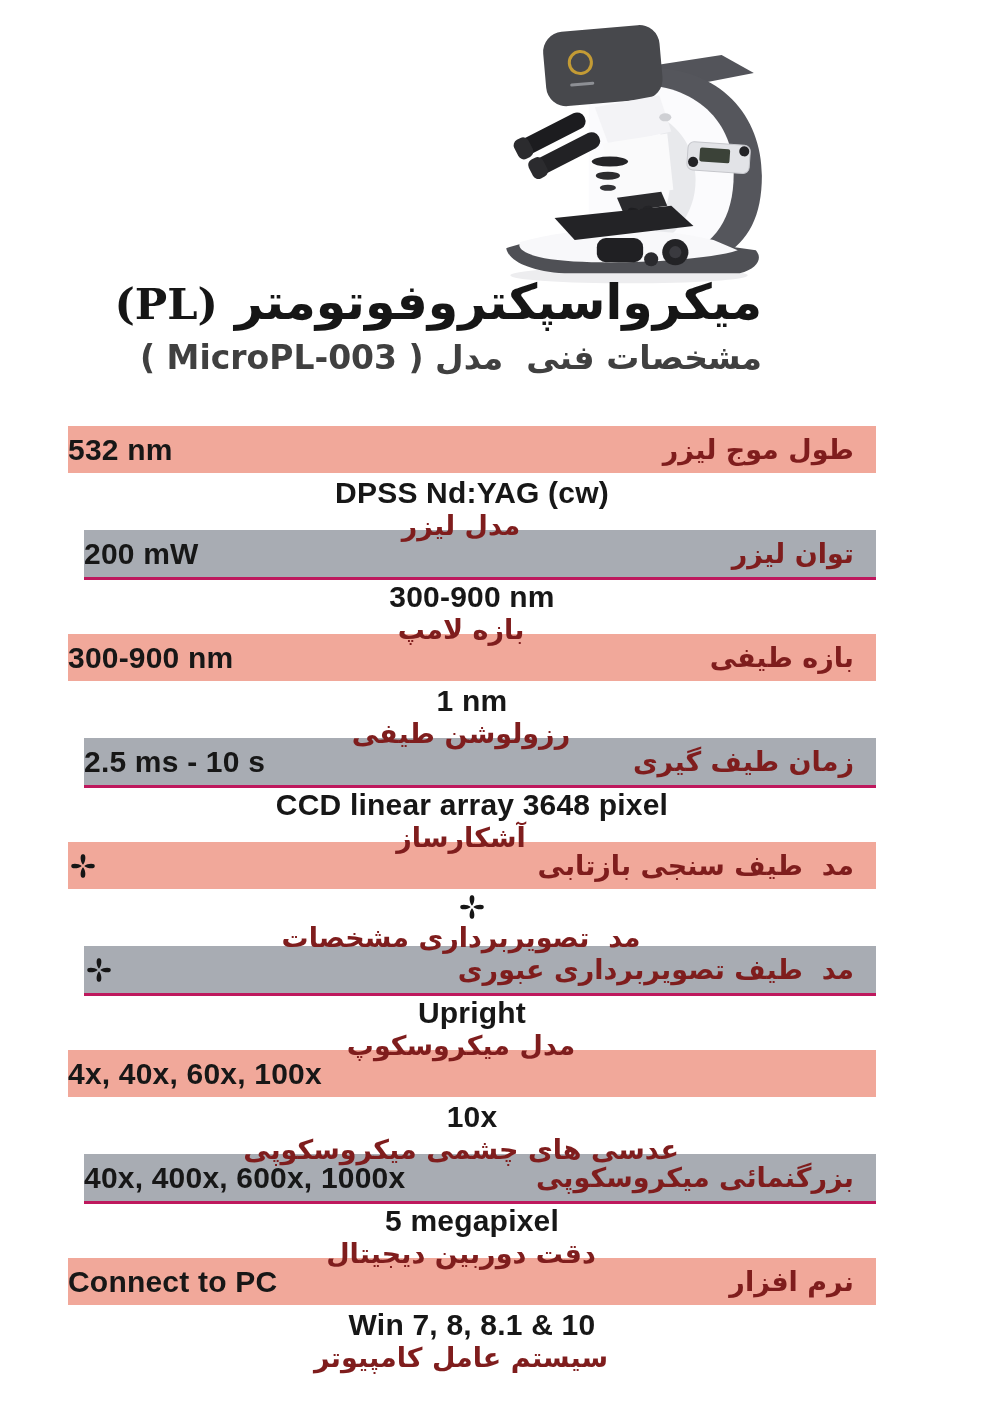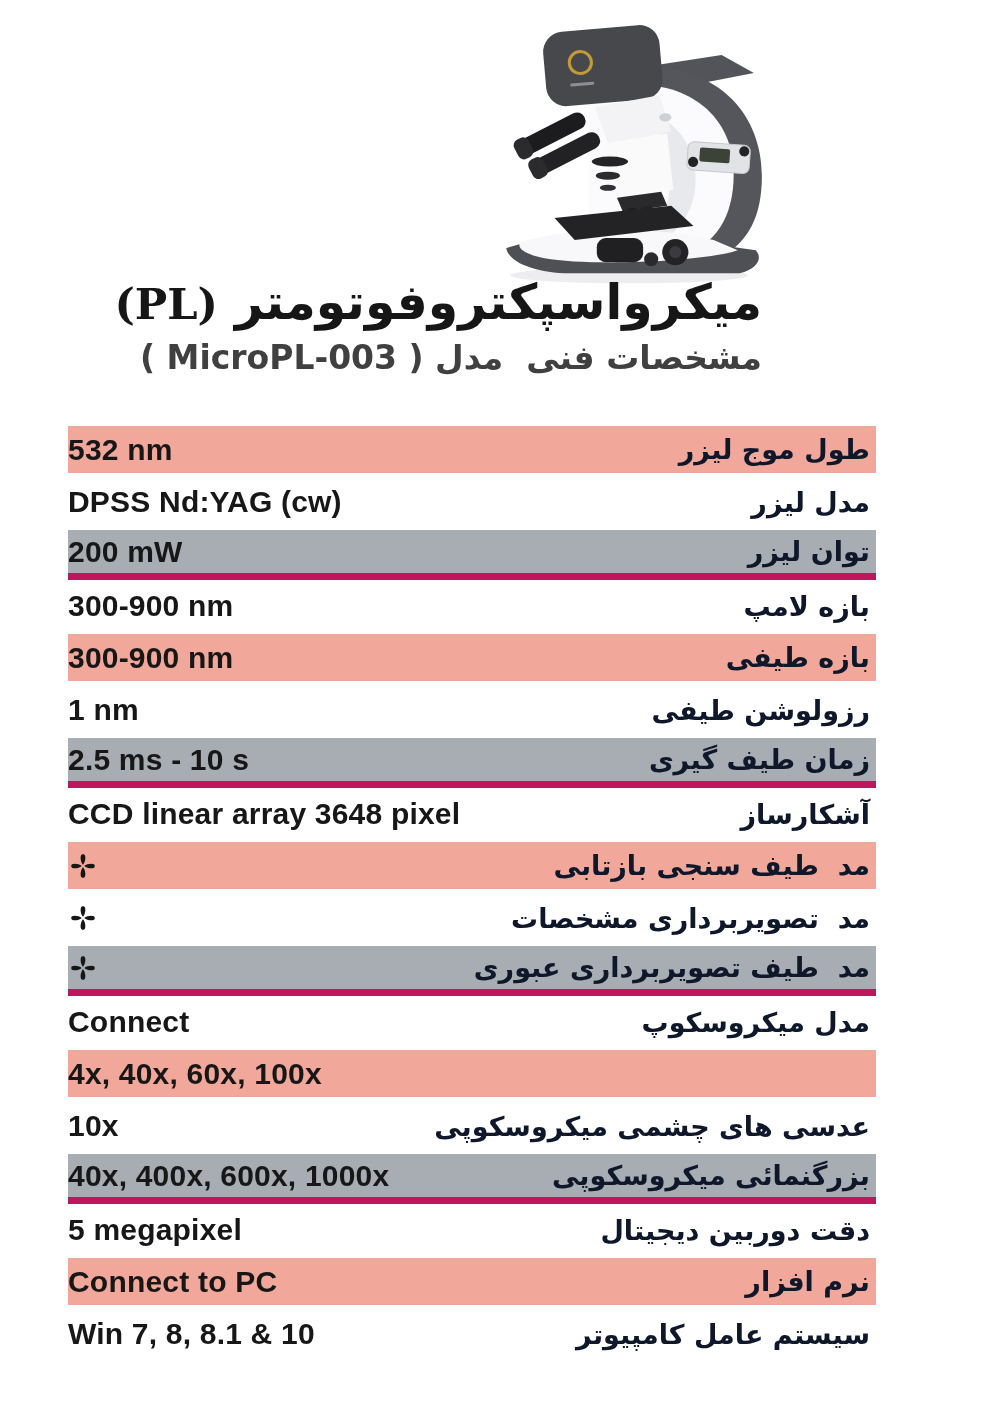--- a/index.html
+++ b/index.html
@@ -54,38 +54,38 @@
     width: 808px;
   }
   .spec-row {
     height: 52px;
     box-sizing: border-box;
     display: flex;
     align-items: center;
     justify-content: space-between;
   }
   .spec-row.tone-salmon { background: var(--salmon); border-top: 2px solid #fff; border-bottom: 3px solid #fff; }
-  .spec-row.tone-gray   { background: var(--gray);   border-top: 2px solid #fff; border-bottom: 7px solid #be185d; }
-  .spec-row.tone-white  { background: transparent; }
+  .spec-row.tone-gray   { background: var(--gray);   border-top: 2px solid #fff; border-bottom: 3px solid #be185d; margin-left: 16px; }
+  .spec-row.tone-white  { background: transparent; flex-direction: column; }
 
   .value-cell {
     display: flex;
     align-items: center;
     font-family: "Liberation Sans", "DejaVu Sans", sans-serif;
     font-weight: bold;
     font-size: 30px;
     color: #171717;
     letter-spacing: 0.2px;
   }
   .label-cell {
     direction: rtl;
-    padding-right: 6px;
+    padding-right: 22px;
     font-size: 27px;
     font-weight: bold;
-    color: #0f172a;
+    color: #7f1d1d;
     white-space: pre;
   }
   .mode-icon { display: inline-flex; align-items: center; }
   .mode-icon svg { display: block; }
 </style>
 </head>
 <body>
 
 <div class="page">
 
@@ -247,21 +247,21 @@
           <path d="M12 11 C 10.2 9 9.6 5 10.6 3.2 C 11 2.4 13 2.4 13.4 3.2 C 14.4 5 13.8 9 12 11 Z" transform="rotate(270 12 12)"></path>
         </svg>
       </span>
       <span class="value-text"></span>
     </div>
     <div class="label-cell" dir="rtl">مد  طیف تصویربرداری عبوری</div>
   </div>
       <div class="spec-row tone-white">
     <div class="value-cell">
 
-      <span class="value-text">Connect</span>
+      <span class="value-text">Upright</span>
     </div>
     <div class="label-cell" dir="rtl">مدل میکروسکوپ</div>
   </div>
       <div class="spec-row tone-salmon">
     <div class="value-cell">
 
       <span class="value-text">4x, 40x, 60x, 100x</span>
     </div>
   </div>
       <div class="spec-row tone-white">

